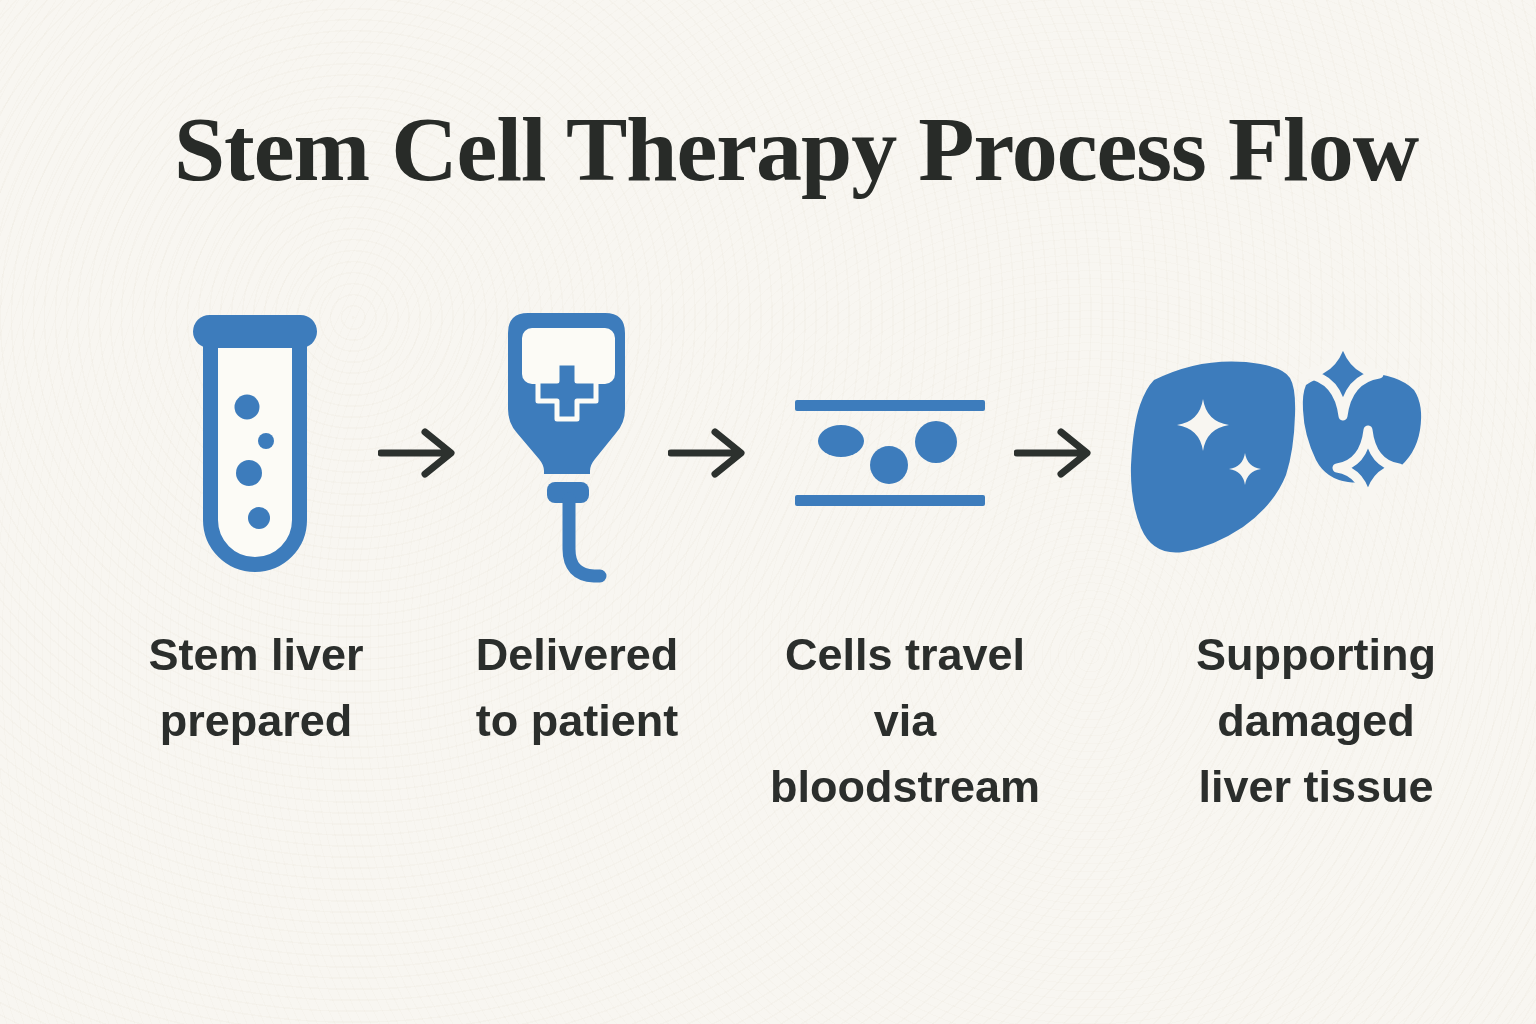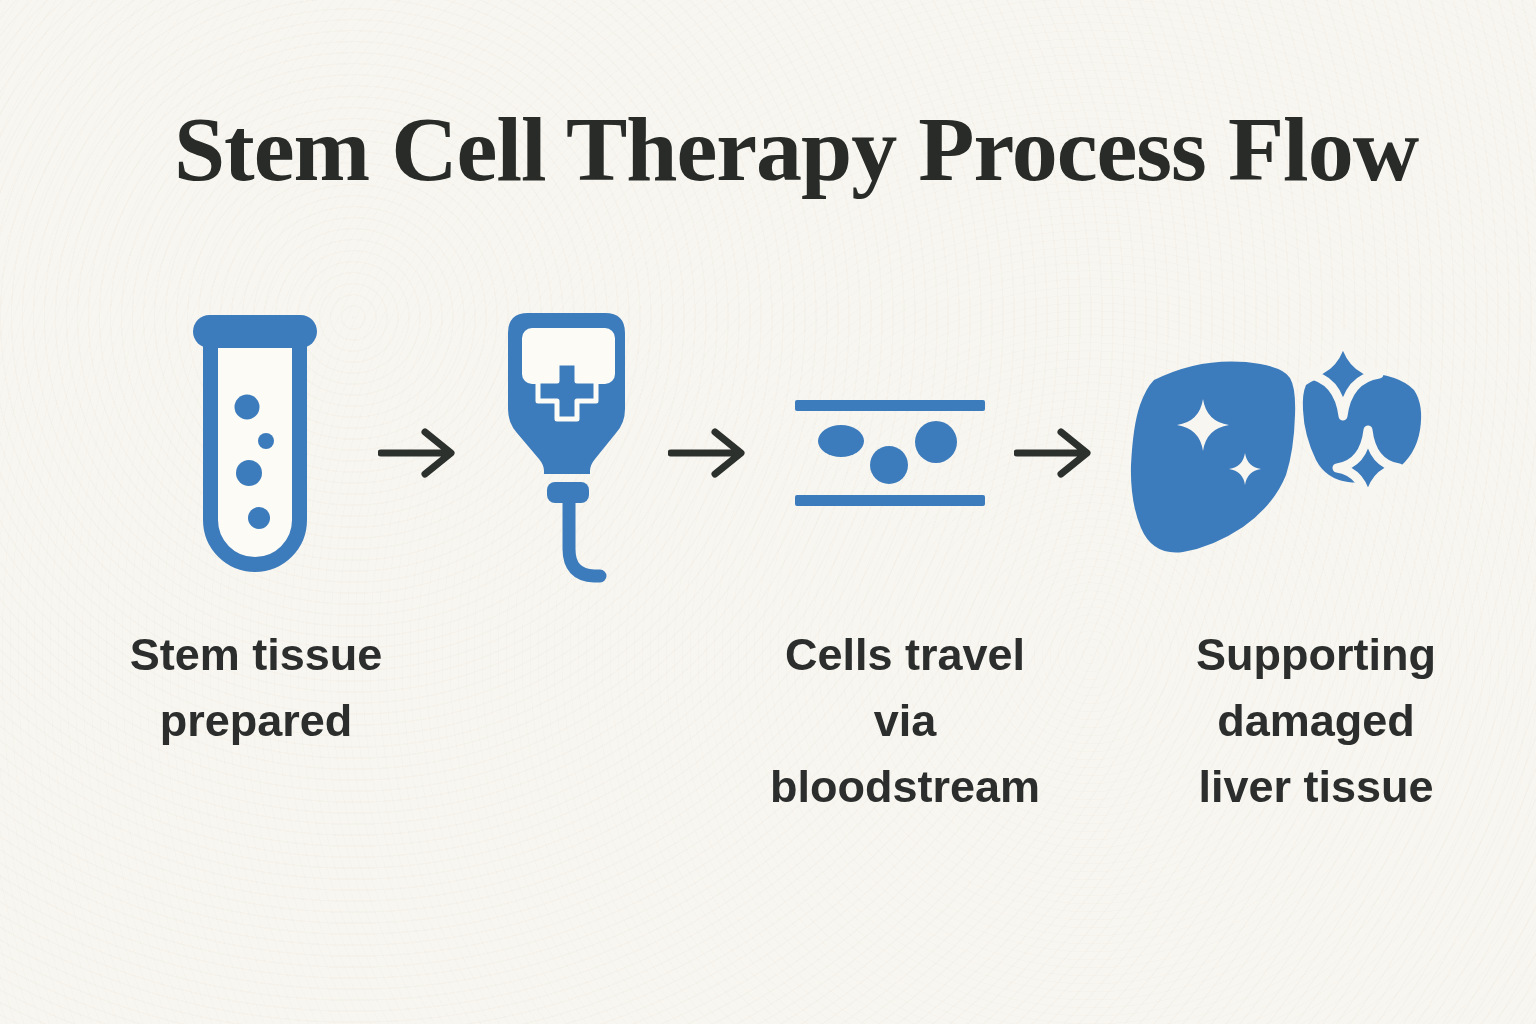--- a/index.html
+++ b/index.html
@@ -119,22 +119,24 @@
       <path d="M75,69 Q78.4,91.6 101,95 Q78.4,98.4 75,121 Q71.6,98.4 49,95 Q71.6,91.6 75,69 Z" fill="#f8f6f1"></path>
       <path d="M117,123 Q119.1,136.9 133,139 Q119.1,141.1 117,155 Q114.9,141.1 101,139 Q114.9,136.9 117,123 Z" fill="#f8f6f1"></path>
 
       <path d="M178,55 Q200,40 235,42 Q272,45 286,60 Q296,75 292,100 Q288,125 268,140 Q245,155 220,152 Q198,149 188,130 Q176,105 175,80 Q174,64 178,55 Z" fill="#3d7cbc"></path>
 
       <path d="M215,2 Q219.7,39.3 251,44 Q219.7,48.7 215,86 Q210.3,48.7 179,44 Q210.3,39.3 215,2 Z" fill="#3d7cbc" stroke="#f8f6f1" stroke-width="9" stroke-linejoin="round"></path>
       <path d="M240,100 Q244,134 271,138 Q244,142 240,176 Q236,142 209,138 Q236,134 240,100 Z" fill="#3d7cbc" stroke="#f8f6f1" stroke-width="9" stroke-linejoin="round"></path>
     </svg>
   </div>
 
-  <div class="step-label label-1">Stem tissue
+  <div class="step-label label-1">Stem liver
 prepared</div>
+  <div class="step-label label-2">Delivered
+to patient</div>
   <div class="step-label label-3">Cells travel
 via
 bloodstream</div>
   <div class="step-label label-4">Supporting
 damaged
 liver tissue</div>
 
 </div>
 
 </body></html>

